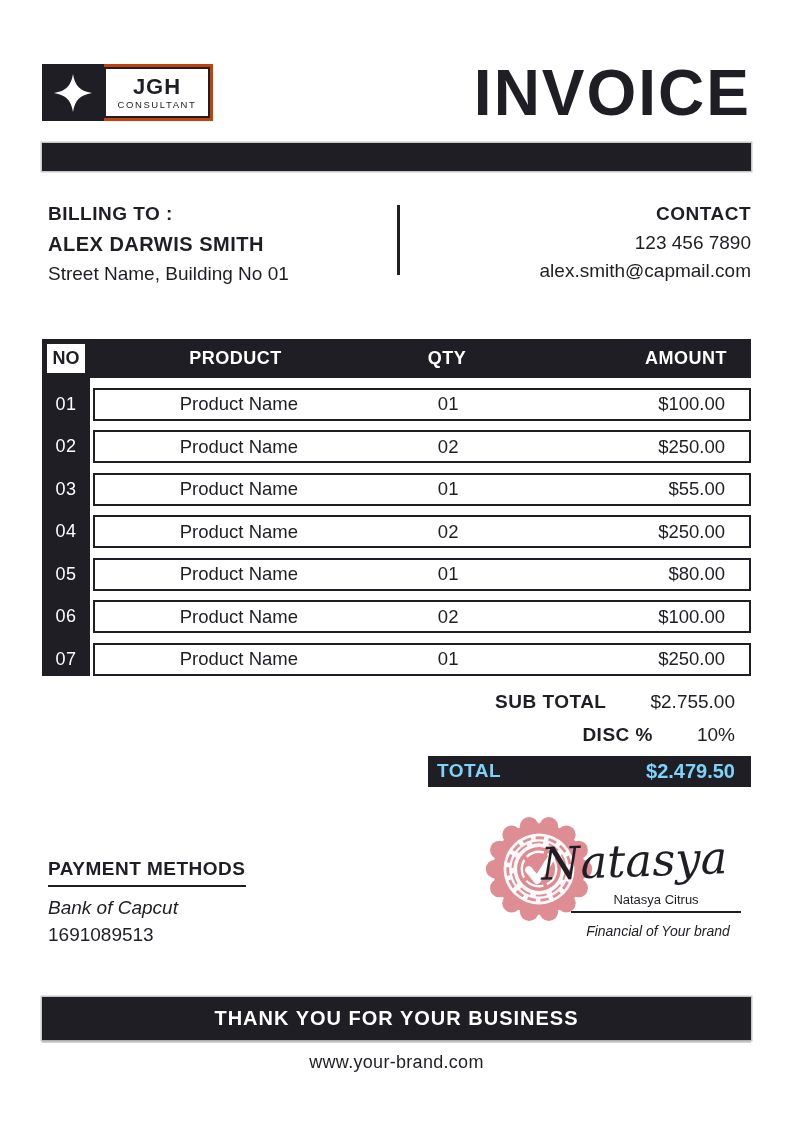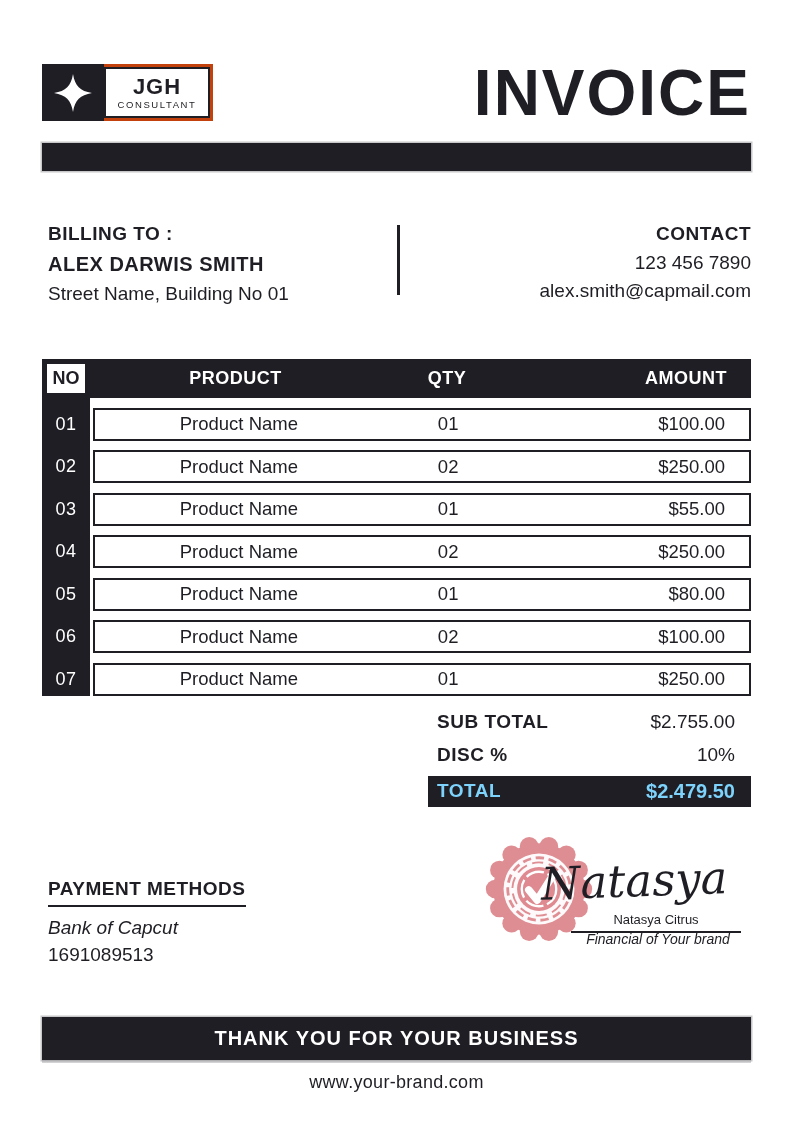--- a/index.html
+++ b/index.html
@@ -22,21 +22,21 @@
     width: 106px; height: 51px; margin: 3px 3px 3px 0;
     background: #ffffff; border: 2.5px solid #1e1e24;
     display: flex; flex-direction: column; align-items: center; justify-content: center;
   }
   .logo-initials { font-size: 22px; font-weight: 700; letter-spacing: 1px; line-height: 22px; }
   .logo-subtitle { font-size: 9.5px; font-weight: 400; letter-spacing: 1.6px; margin-top: 1px; }
   .invoice-title { font-size: 64px; font-weight: 800; letter-spacing: 2px; line-height: 56px; }
   
   .top-bar { margin-top: 22px; height: 28px; background: #1e1e24; box-shadow: 0 0 0 1.5px rgba(130,130,136,.45); }
   
-  .parties { margin-top: 52px; position: relative; display: flex; justify-content: space-between; min-height: 78px; }
+  .parties { margin-top: 32px; position: relative; display: flex; justify-content: space-between; min-height: 78px; }
   .party-divider { position: absolute; left: 355px; top: 2px; width: 2.5px; height: 70px; background: #1e1e24; }
   .billing { padding-left: 6px; }
   .billing-label { font-size: 19px; font-weight: 700; letter-spacing: .5px; }
   .billing-name { font-size: 20px; font-weight: 700; letter-spacing: .5px; margin-top: 8px; }
   .billing-address { font-size: 19px; margin-top: 7px; }
   .contact { text-align: right; }
   .contact-label { font-size: 19px; font-weight: 700; letter-spacing: .5px; }
   .contact-phone { font-size: 19px; margin-top: 7px; }
   .contact-email { font-size: 19px; margin-top: 6px; }
   
@@ -51,42 +51,42 @@
   }
   .head-bar { flex: 1; background: #1e1e24; color: #ffffff; display: flex; align-items: center; font-size: 18px; font-weight: 700; letter-spacing: .5px; }
   .t-row { position: relative; display: flex; margin-top: 9.5px; height: 33px; }
   .row-no { width: 48px; color: #ffffff; font-size: 18px; letter-spacing: .5px; display: flex; align-items: center; justify-content: center; }
   .row-box { flex: 1; margin-left: 3px; background: #ffffff; border: 2px solid #1e1e24; display: flex; align-items: center; font-size: 18.5px; }
   .col-product { width: 44%; text-align: center; }
   .col-qty { width: 20%; text-align: center; }
   .col-amount { flex: 1; text-align: right; padding-right: 24px; }
   
   .totals { margin-top: 14px; margin-left: auto; width: 323px; }
-  .totals-row { display: flex; justify-content: space-between; align-items: center; padding: 0 16px 0 9px; height: 24px; margin-bottom: 9px; gap: 44px; }
+  .totals-row { display: flex; justify-content: flex-end; align-items: center; padding: 0 16px 0 9px; height: 24px; margin-bottom: 9px; gap: 44px; }
   .totals-row .t-label { font-size: 19px; font-weight: 700; letter-spacing: .5px; }
   .totals-row .t-value { font-size: 19px; }
   .total-bar { display: flex; justify-content: space-between; align-items: center; height: 31px; background: #1e1e24; color: #7dd3fc; padding: 0 16px 0 9px; }
   .total-bar .t-label { font-size: 19px; font-weight: 700; letter-spacing: .5px; }
   .total-bar .t-value { font-size: 20px; font-weight: 700; }
   
   .bottom-row { position: relative; margin-top: 26px; height: 142px; }
   .payment { padding-top: 45px; padding-left: 6px; }
   .payment-title { display: inline-block; font-size: 19px; font-weight: 700; letter-spacing: .5px; padding-bottom: 5px; border-bottom: 2.5px solid #1e1e24; }
   .payment-bank { font-style: italic; font-size: 19px; margin-top: 10px; }
   .payment-account { font-size: 19px; margin-top: 5px; }
   .signature { position: absolute; right: 0; top: 0; width: 300px; height: 142px; }
   .stamp { position: absolute; left: 32px; top: 0; width: 112px; height: 112px; }
   .sig-script {
     position: absolute; left: 90px; top: 18px; width: 210px;
     font-family: "DejaVu Serif", serif; font-style: italic;
     font-size: 45px; line-height: 60px; color: #1e1e24; transform: rotate(-2deg);
     white-space: nowrap;
   }
   .sig-name { position: absolute; left: 120px; top: 79px; width: 170px; text-align: center; font-size: 13px; padding-bottom: 4px; border-bottom: 2px solid #1e1e24; }
-  .sig-role { position: absolute; left: 122px; top: 98px; width: 170px; text-align: center; font-style: italic; font-size: 14px; }
+  .sig-role { position: absolute; left: 122px; top: 110px; width: 170px; text-align: center; font-style: italic; font-size: 14px; }
   
   .footer-bar { margin-top: 42px; height: 43px; background: #1e1e24; color: #ffffff; display: flex; align-items: center; justify-content: center; font-size: 20px; font-weight: 700; letter-spacing: 1px; box-shadow: 0 0 0 1.5px rgba(130,130,136,.45), 0 3px 0 rgba(130,130,136,.35); }
   .footer-url { margin-top: 12px; text-align: center; font-size: 18px; letter-spacing: .3px; }
 </style>
 </head>
 <body>
 
 <div class="page">
 
   <div class="header">

